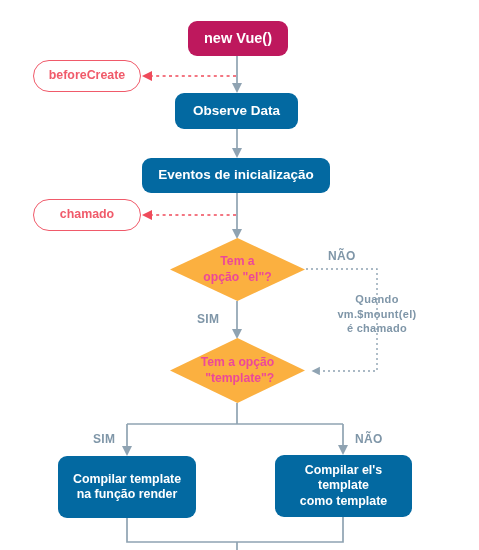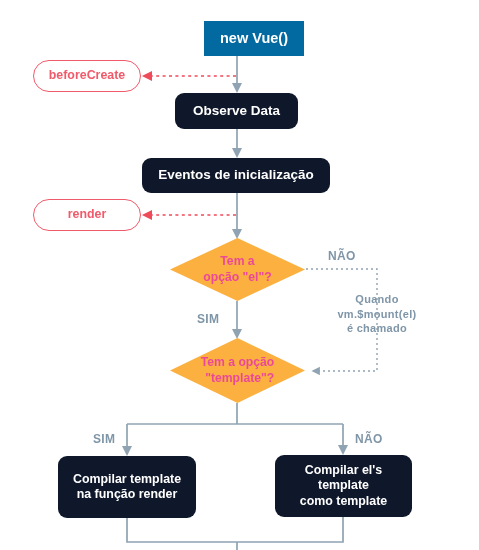--- a/index.html
+++ b/index.html
@@ -13,26 +13,26 @@
   svg#edges{position:absolute;left:0;top:0;width:479px;height:550px;}
 
   .node{
     position:absolute;
     display:flex;align-items:center;justify-content:center;
     text-align:center;
     box-sizing:border-box;
     line-height:1.25;
   }
   .node-dark{
-    background:#0369a1;color:#ffffff;
-    border-radius:0;
-    font-size:14.5px;font-weight:600;margin-left:16px;
+    background:#be185d;color:#ffffff;
+    border-radius:9px;
+    font-size:14.5px;font-weight:600;
   }
   .node-green{
-    background:#0f172a;color:#ffffff;
+    background:#0369a1;color:#ffffff;
     border-radius:9px;
     font-size:13.5px;font-weight:600;
   }
   .node-green.small{font-size:12.4px;}
   .pill{
     background:#ffffff;
     border:1.8px solid #f05a6a;
     color:#f05a6a;
     border-radius:17px;
     font-size:12.4px;font-weight:700;
@@ -114,21 +114,21 @@
 
   <div class="node node-green" style="left:175px;top:93px;width:123px;height:36px;">
     <span>Observe Data</span>
   </div>
 
   <div class="node node-green" style="left:142px;top:158px;width:188px;height:35px;">
     <span>Eventos de inicialização</span>
   </div>
 
   <div class="node pill" style="left:33px;top:199px;width:108px;height:32px;">
-    <span>render</span>
+    <span>chamado</span>
   </div>
 
   <div class="node diamond" style="left:170px;top:238px;width:135px;height:63px;">
     <span class="dshape"></span>
     <span class="dlabel">
       <span>Tem a</span><br>
       <span>opção "el"?</span>
     </span>
   </div>
 

